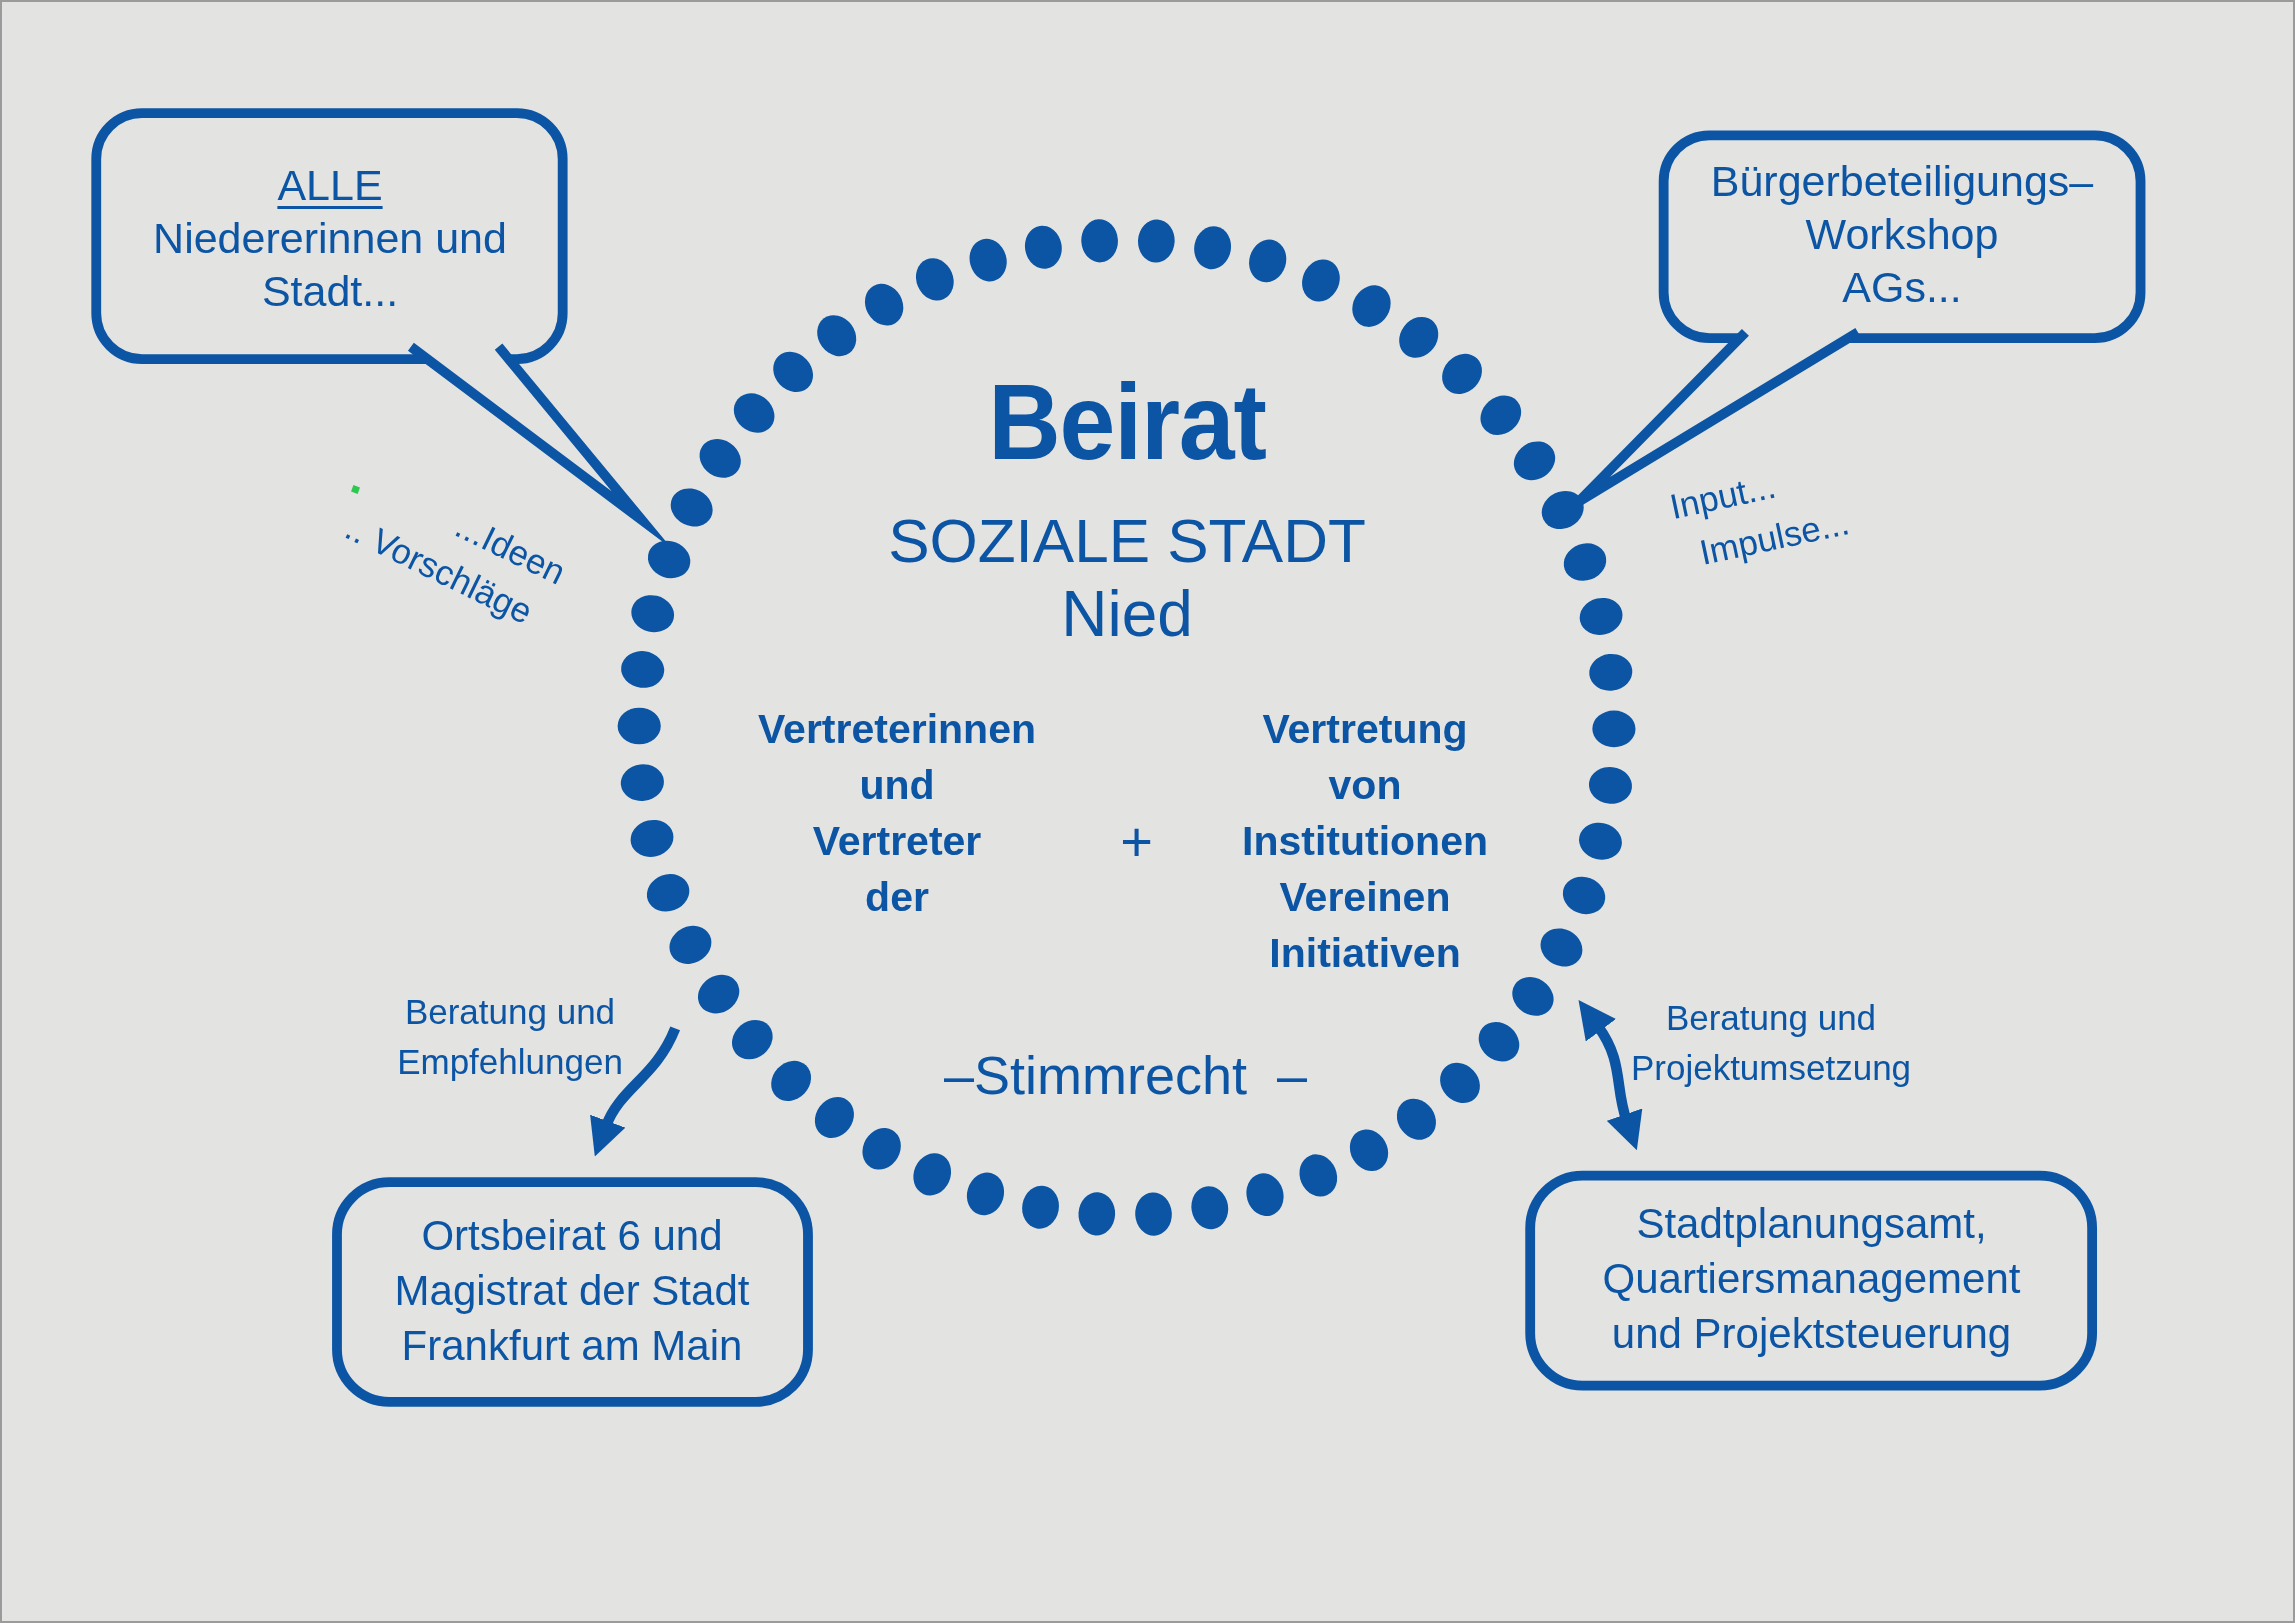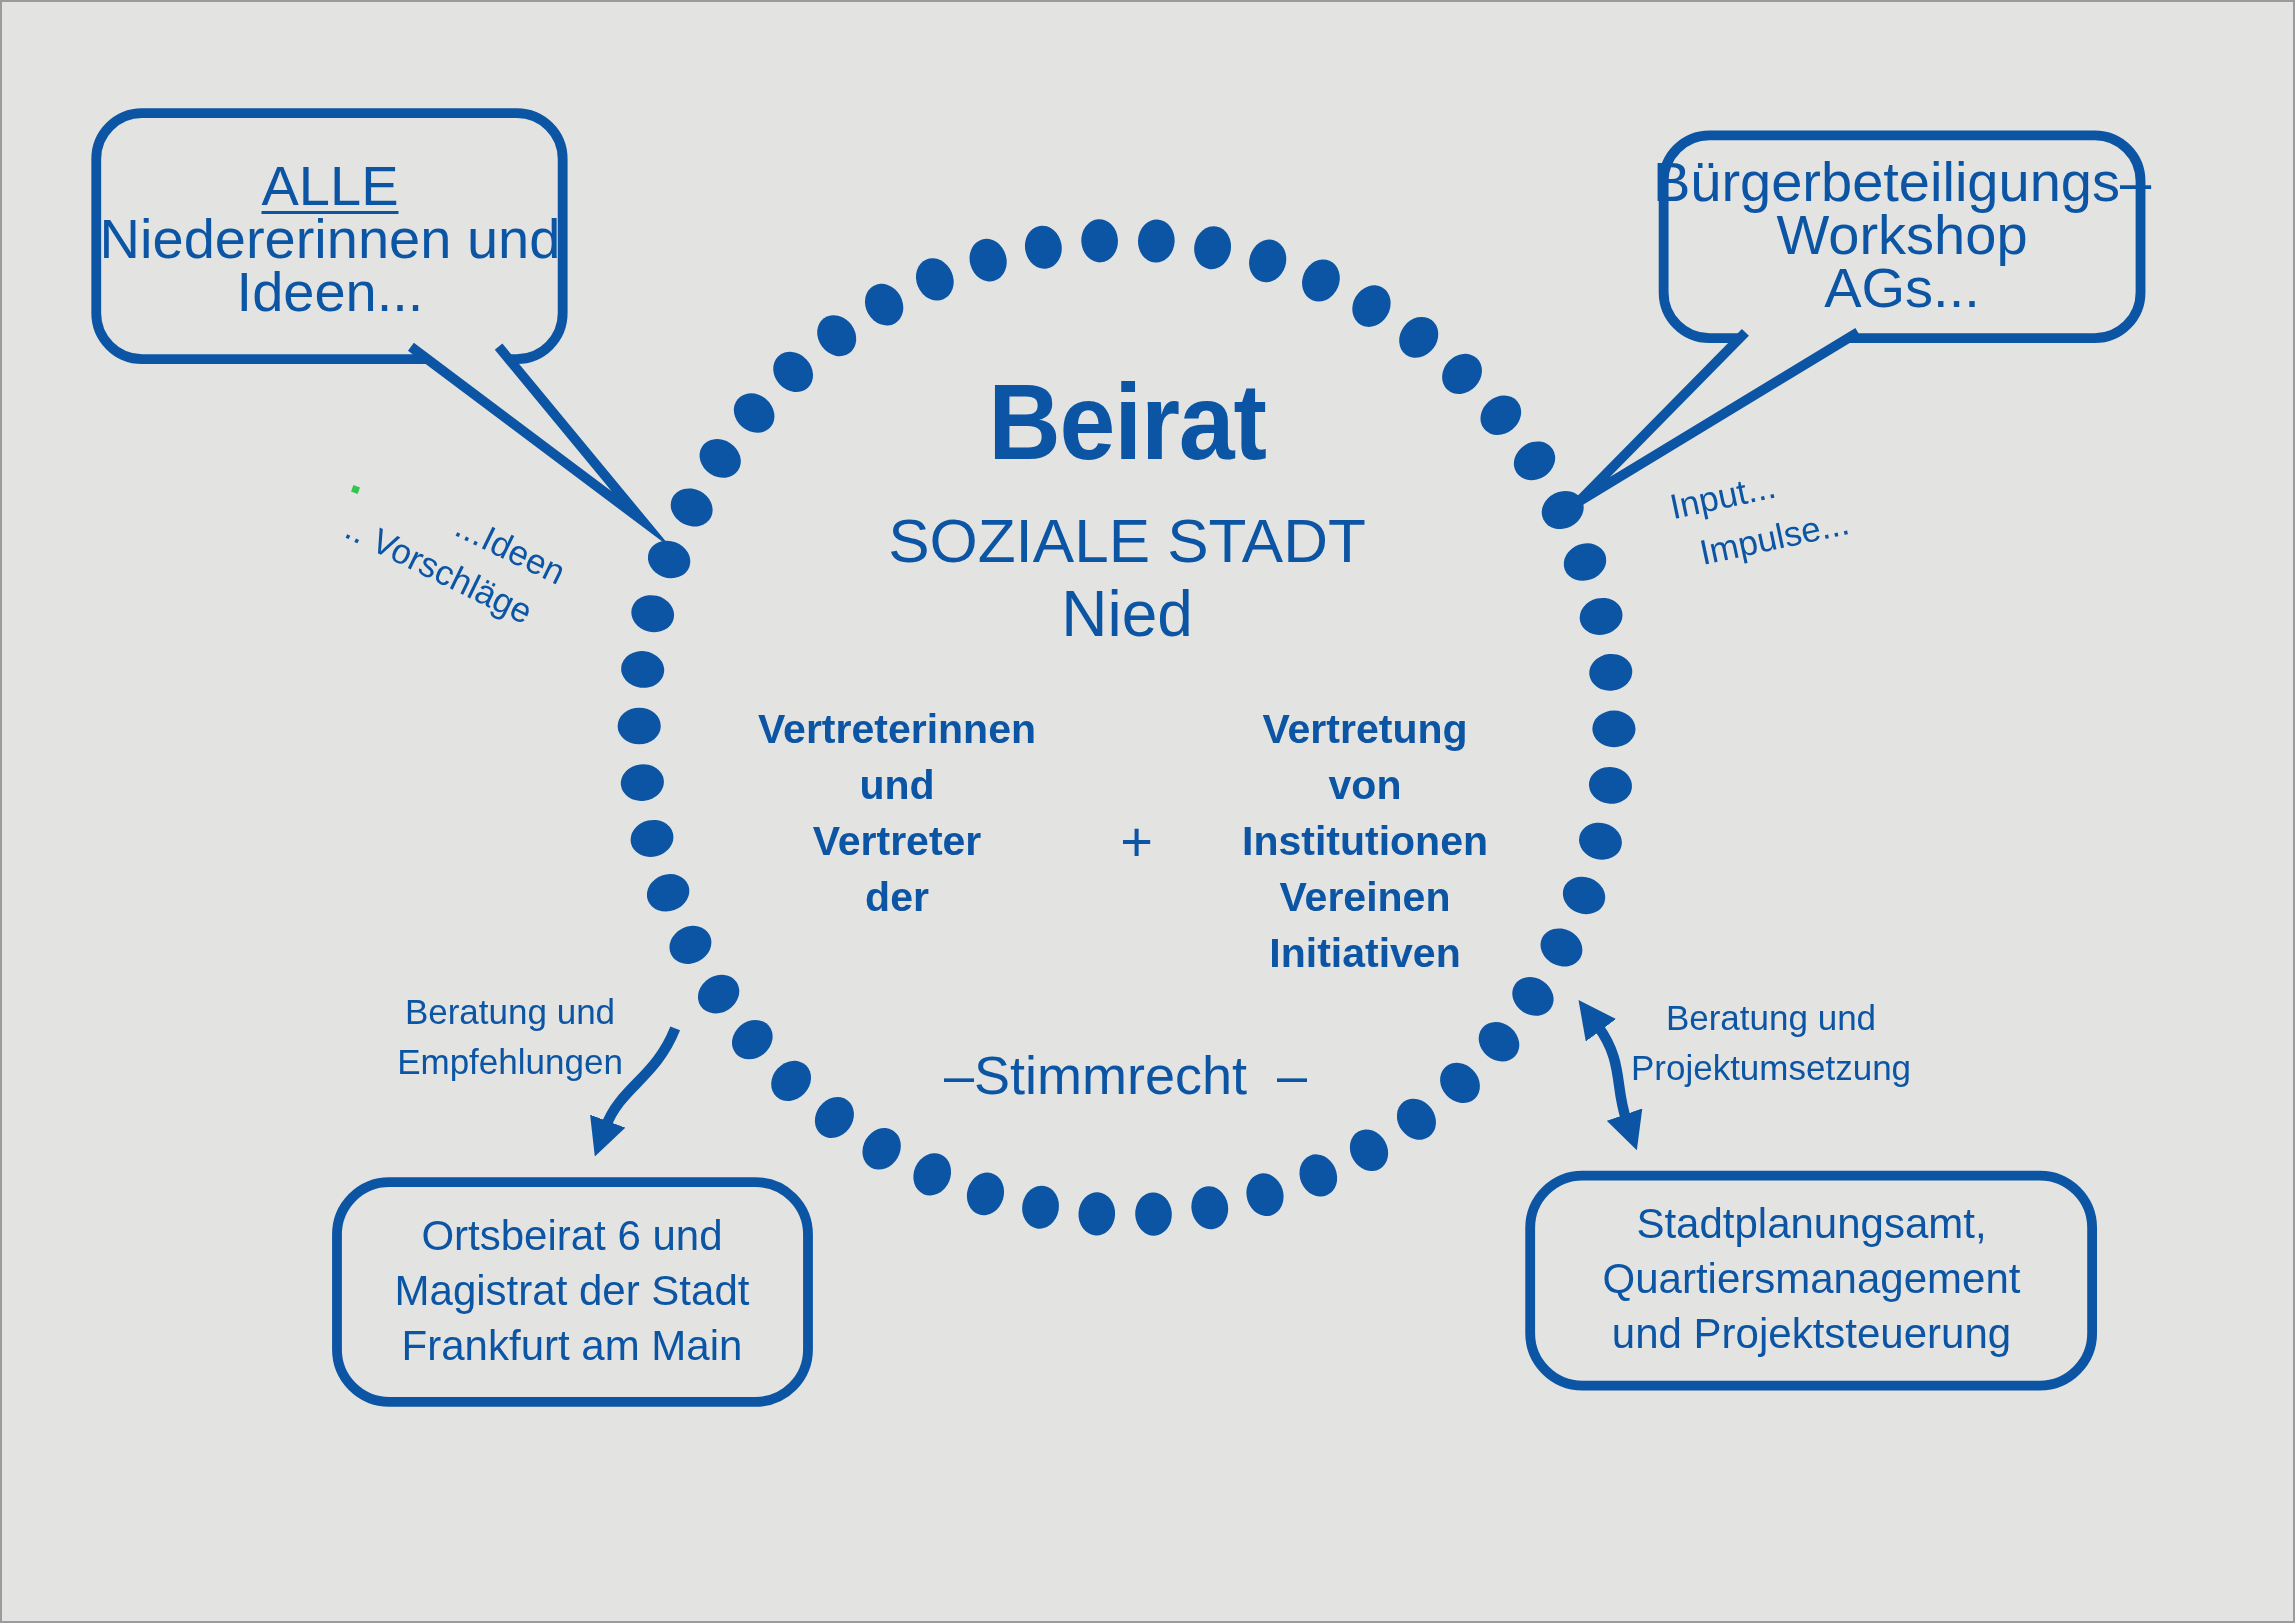--- a/index.html
+++ b/index.html
@@ -18,21 +18,21 @@
     box-shadow: inset 0 0 0 2px #9b9b9b;
   }
   #art{position:absolute;left:0;top:0;}
   .bubble{fill:none;stroke:var(--blue);stroke-width:15px;}
   .tail{fill:var(--bg);stroke:var(--blue);stroke-width:15px;stroke-miterlimit:30;}
   .arrow{fill:none;stroke:var(--blue);stroke-width:16px;}
   #ah path{fill:var(--blue);}
   .txt{position:absolute;display:flex;flex-direction:column;align-items:center;justify-content:center;text-align:center;}
   .line{display:block;white-space:pre;}
   .u{text-decoration:underline;text-decoration-thickness:3.3px;text-underline-offset:5.9px;}
-  .bubtxt{font-size:56px;line-height:53px;}
+  .bubtxt{font-size:43px;line-height:53px;}
   .boxtxt{font-size:42px;line-height:55px;}
   #bubble-tl-text{left:92px;top:113px;width:476px;height:251px;}
   #bubble-tr-text{left:1659px;top:131px;width:486px;height:207px;}
   #box-bl-text{left:332px;top:1178px;width:480px;height:224px;}
   #box-br-text{left:1526px;top:1171px;width:571px;height:215px;text-align:right;}
   #title{left:800px;top:366px;width:654px;height:111px;font-size:108px;line-height:111px;font-weight:bold;transform:scaleX(.93);letter-spacing:-1.3px;}
   #subtitle{left:800px;top:504px;width:654px;height:73px;font-size:62px;line-height:73px;}
   #location{left:800px;top:578px;width:654px;height:73px;font-size:64px;line-height:73px;text-align:right;}
   .col{top:701px;width:380px;font-size:41px;line-height:56px;font-weight:bold;}
   #col-left{left:707px;}
@@ -126,21 +126,21 @@
         <ellipse rx="33" ry="28" transform="translate(1680.8 368.1) rotate(266.8)" fill="#0b55a4"></ellipse>
       </g>
 
     <path class="arrow" d="M 1032,1572 C 1002,1648 948,1662 926,1722" marker-end="url(#ah)"></path>
     <path class="arrow" d="M 2442,1568 C 2482,1622 2468,1660 2486,1712" marker-start="url(#ah)" marker-end="url(#ah)"></path>
   </svg>
 
   <div class="txt bubtxt" id="bubble-tl-text">
     <span class="line u">ALLE</span>
     <span class="line">Niedererinnen und</span>
-    <span class="line">Ideen...</span>
+    <span class="line">Stadt...</span>
   </div>
 
   <div class="txt bubtxt" id="bubble-tr-text">
     <span class="line">Bürgerbeteiligungs–</span>
     <span class="line">Workshop</span>
     <span class="line">AGs...</span>
   </div>
 
   <div class="txt boxtxt" id="box-bl-text">
     <span class="line">Ortsbeirat 6 und</span>

